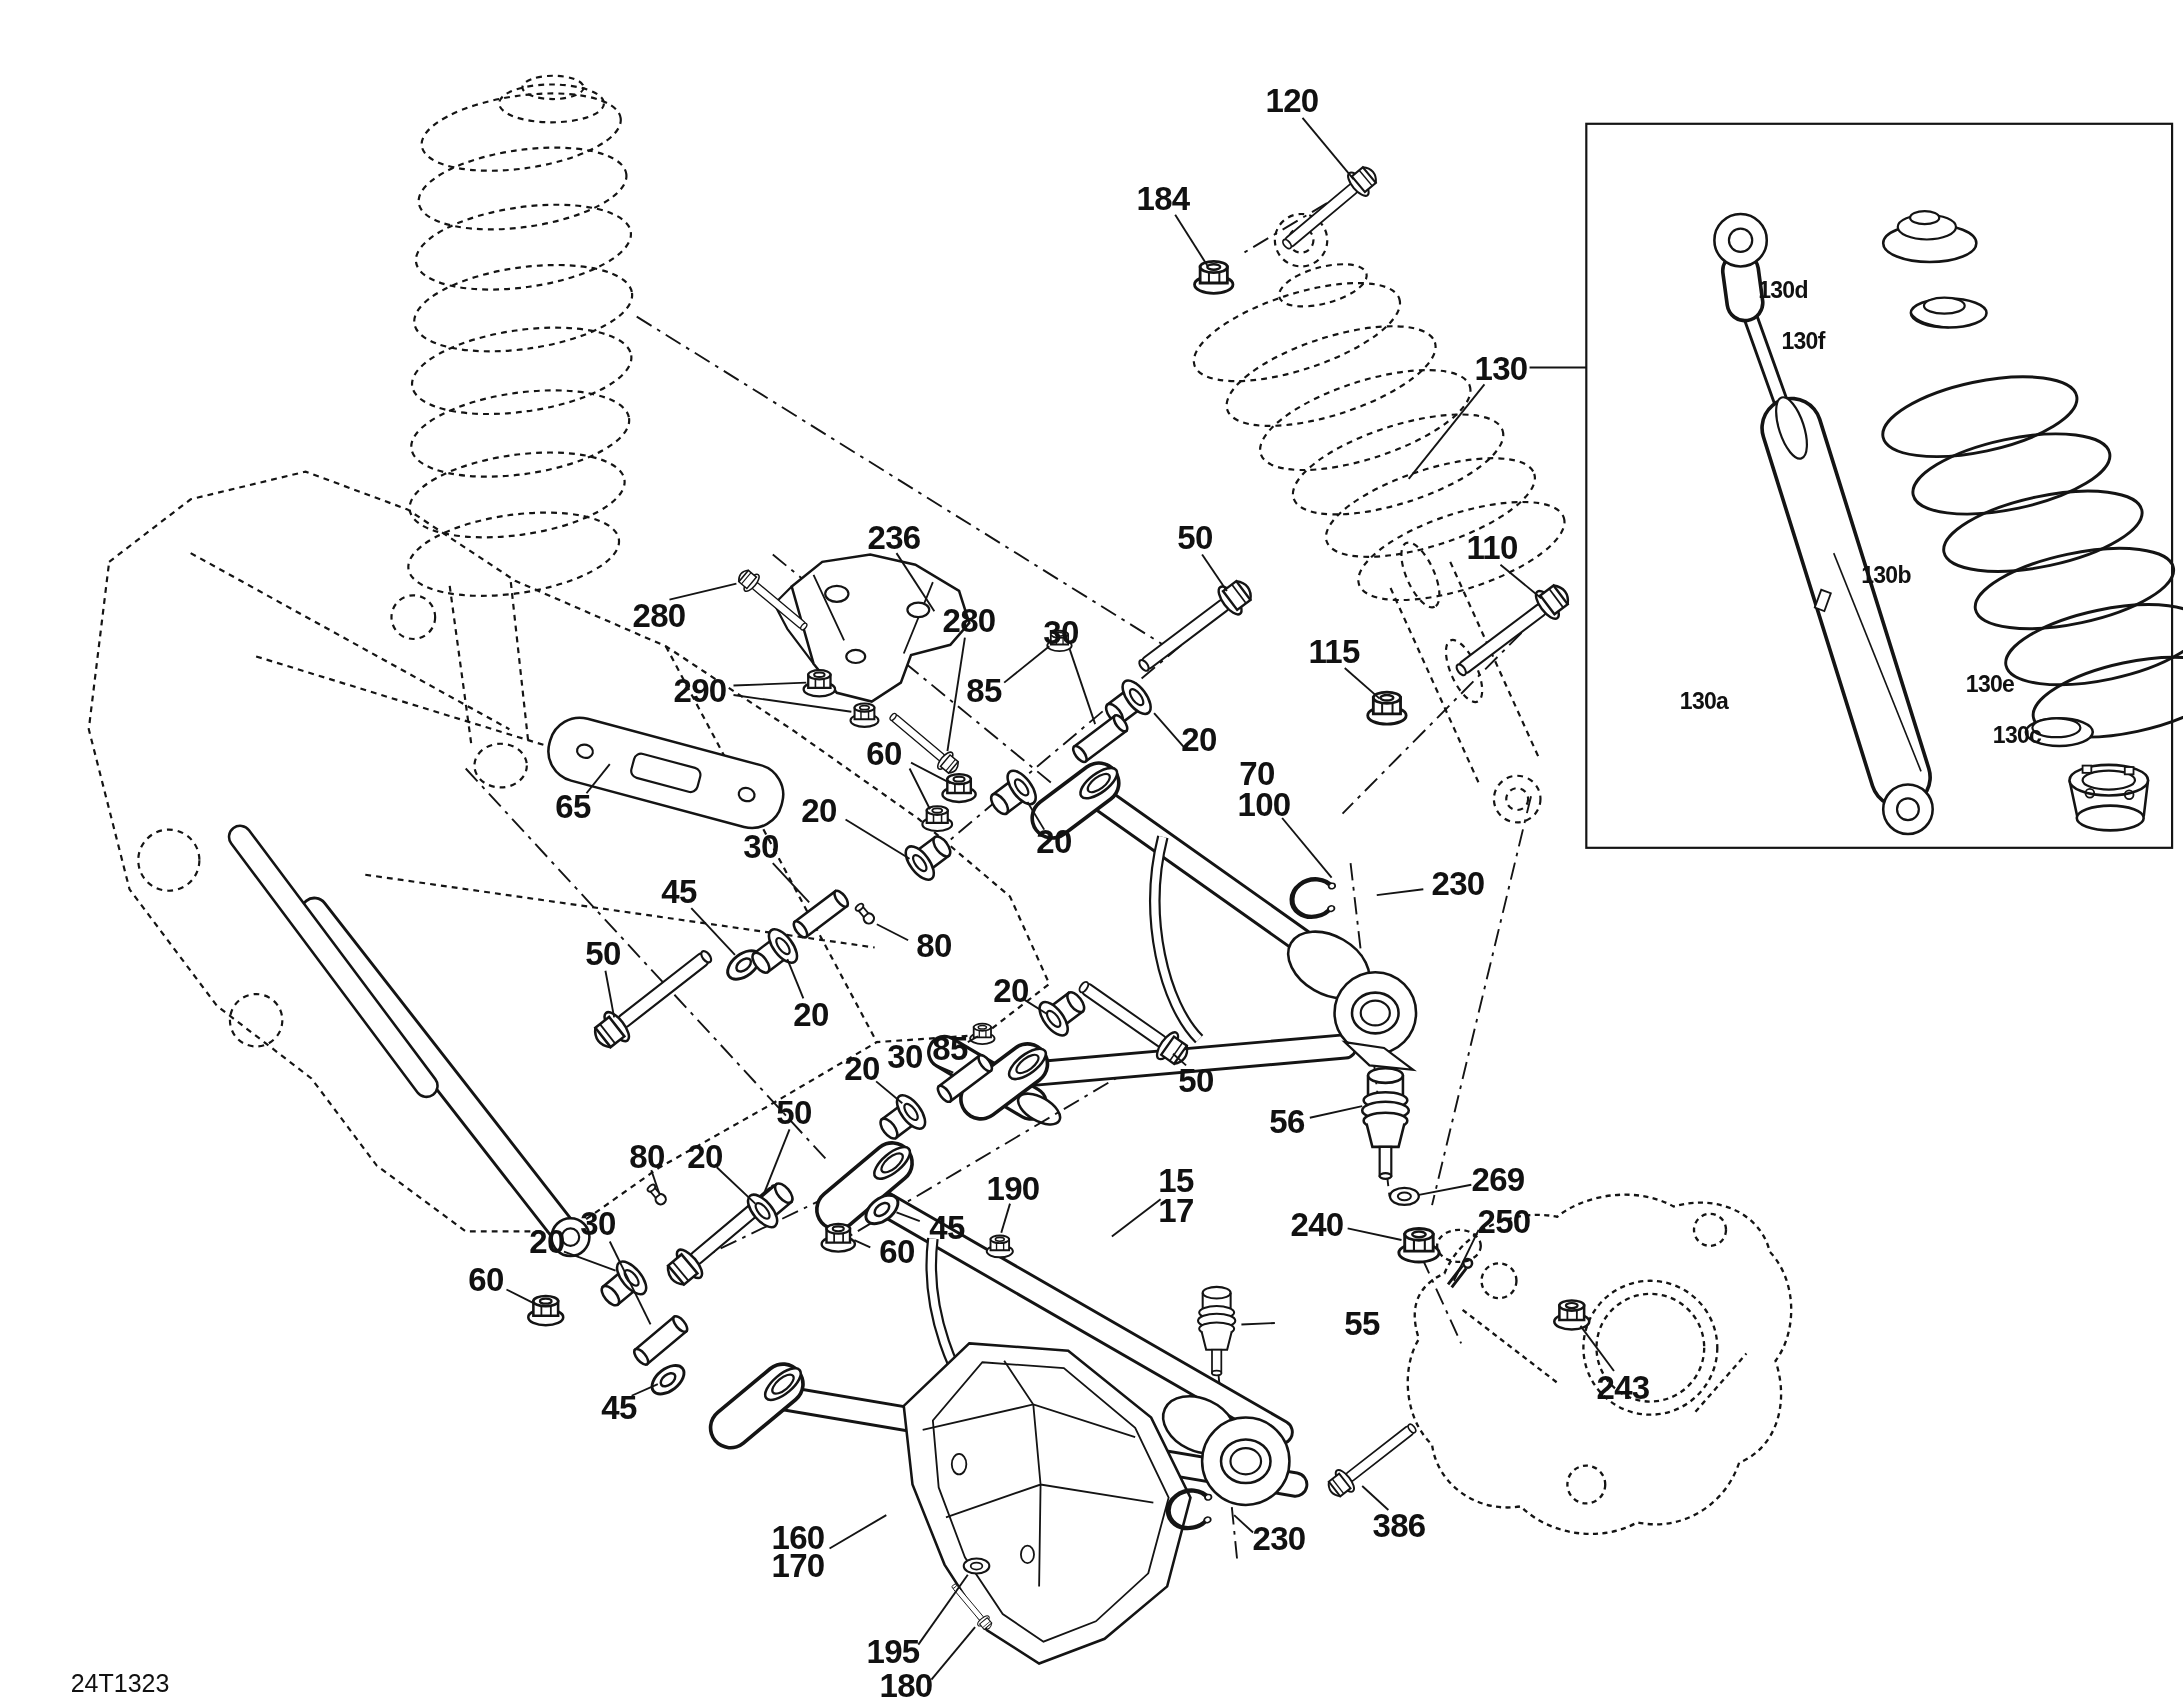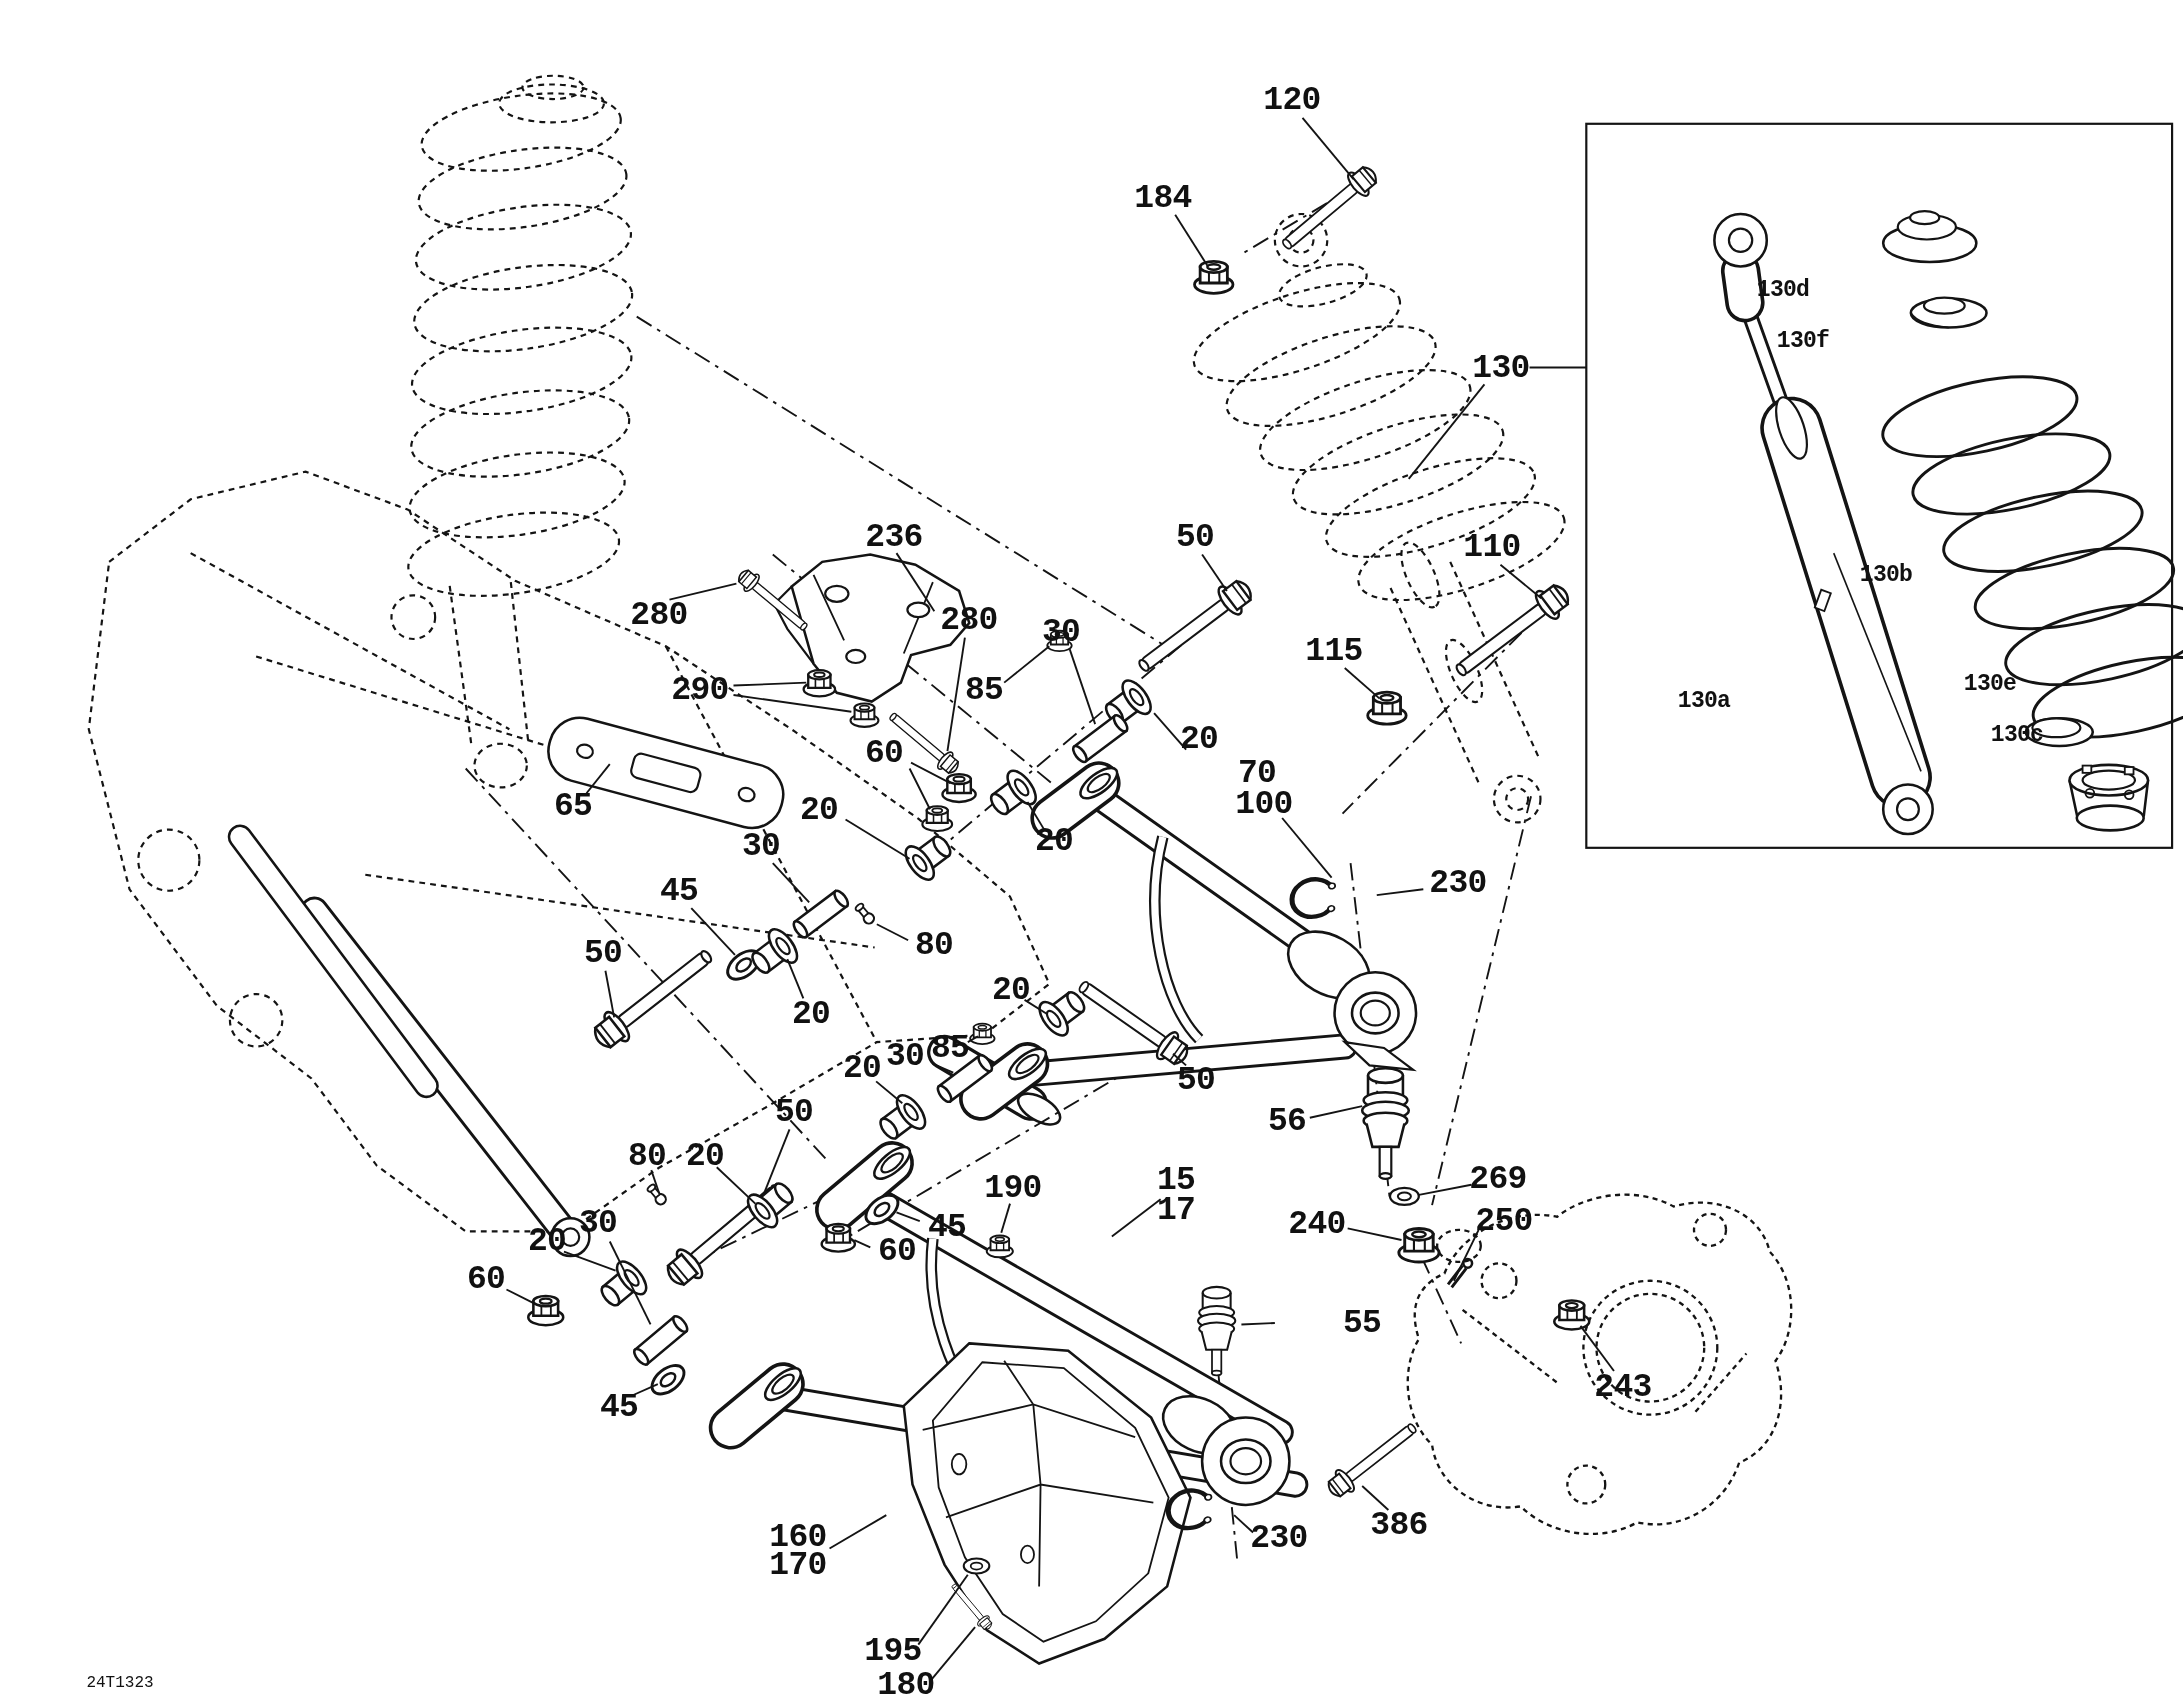--- a/index.html
+++ b/index.html
@@ -1,21 +1,21 @@
 <!DOCTYPE html>
 <html style="font-size:11.6px"><head>
 <meta charset="utf-8">
 <style>
   html,body{margin:0;padding:0;background:#ffffff;}
   .canvas{position:relative;width:2183px;height:1700px;background:#ffffff;overflow:hidden;
-          font-family:Liberation Mono, monospace;}
+          font-family:Liberation Sans, sans-serif;}
   .canvas svg{position:absolute;left:0;top:0;}
   .co{position:absolute;transform:translate(-50%,-50%);font-size:33px;font-weight:700;
       color:#111;white-space:nowrap;line-height:1;letter-spacing:-0.7px;}
-  .co.small{font-size:16px;font-weight:400;letter-spacing:0;}
+  .co.small{font-size:25px;font-weight:400;letter-spacing:0;}
   .co.inset{font-size:23px;}
 </style>
 </head>
 <body>
 
 <div class="canvas">
 
 <svg width="2183" height="1700" viewBox="0 0 3000 2336">
   <defs>
     <g id="sym-bolt">

